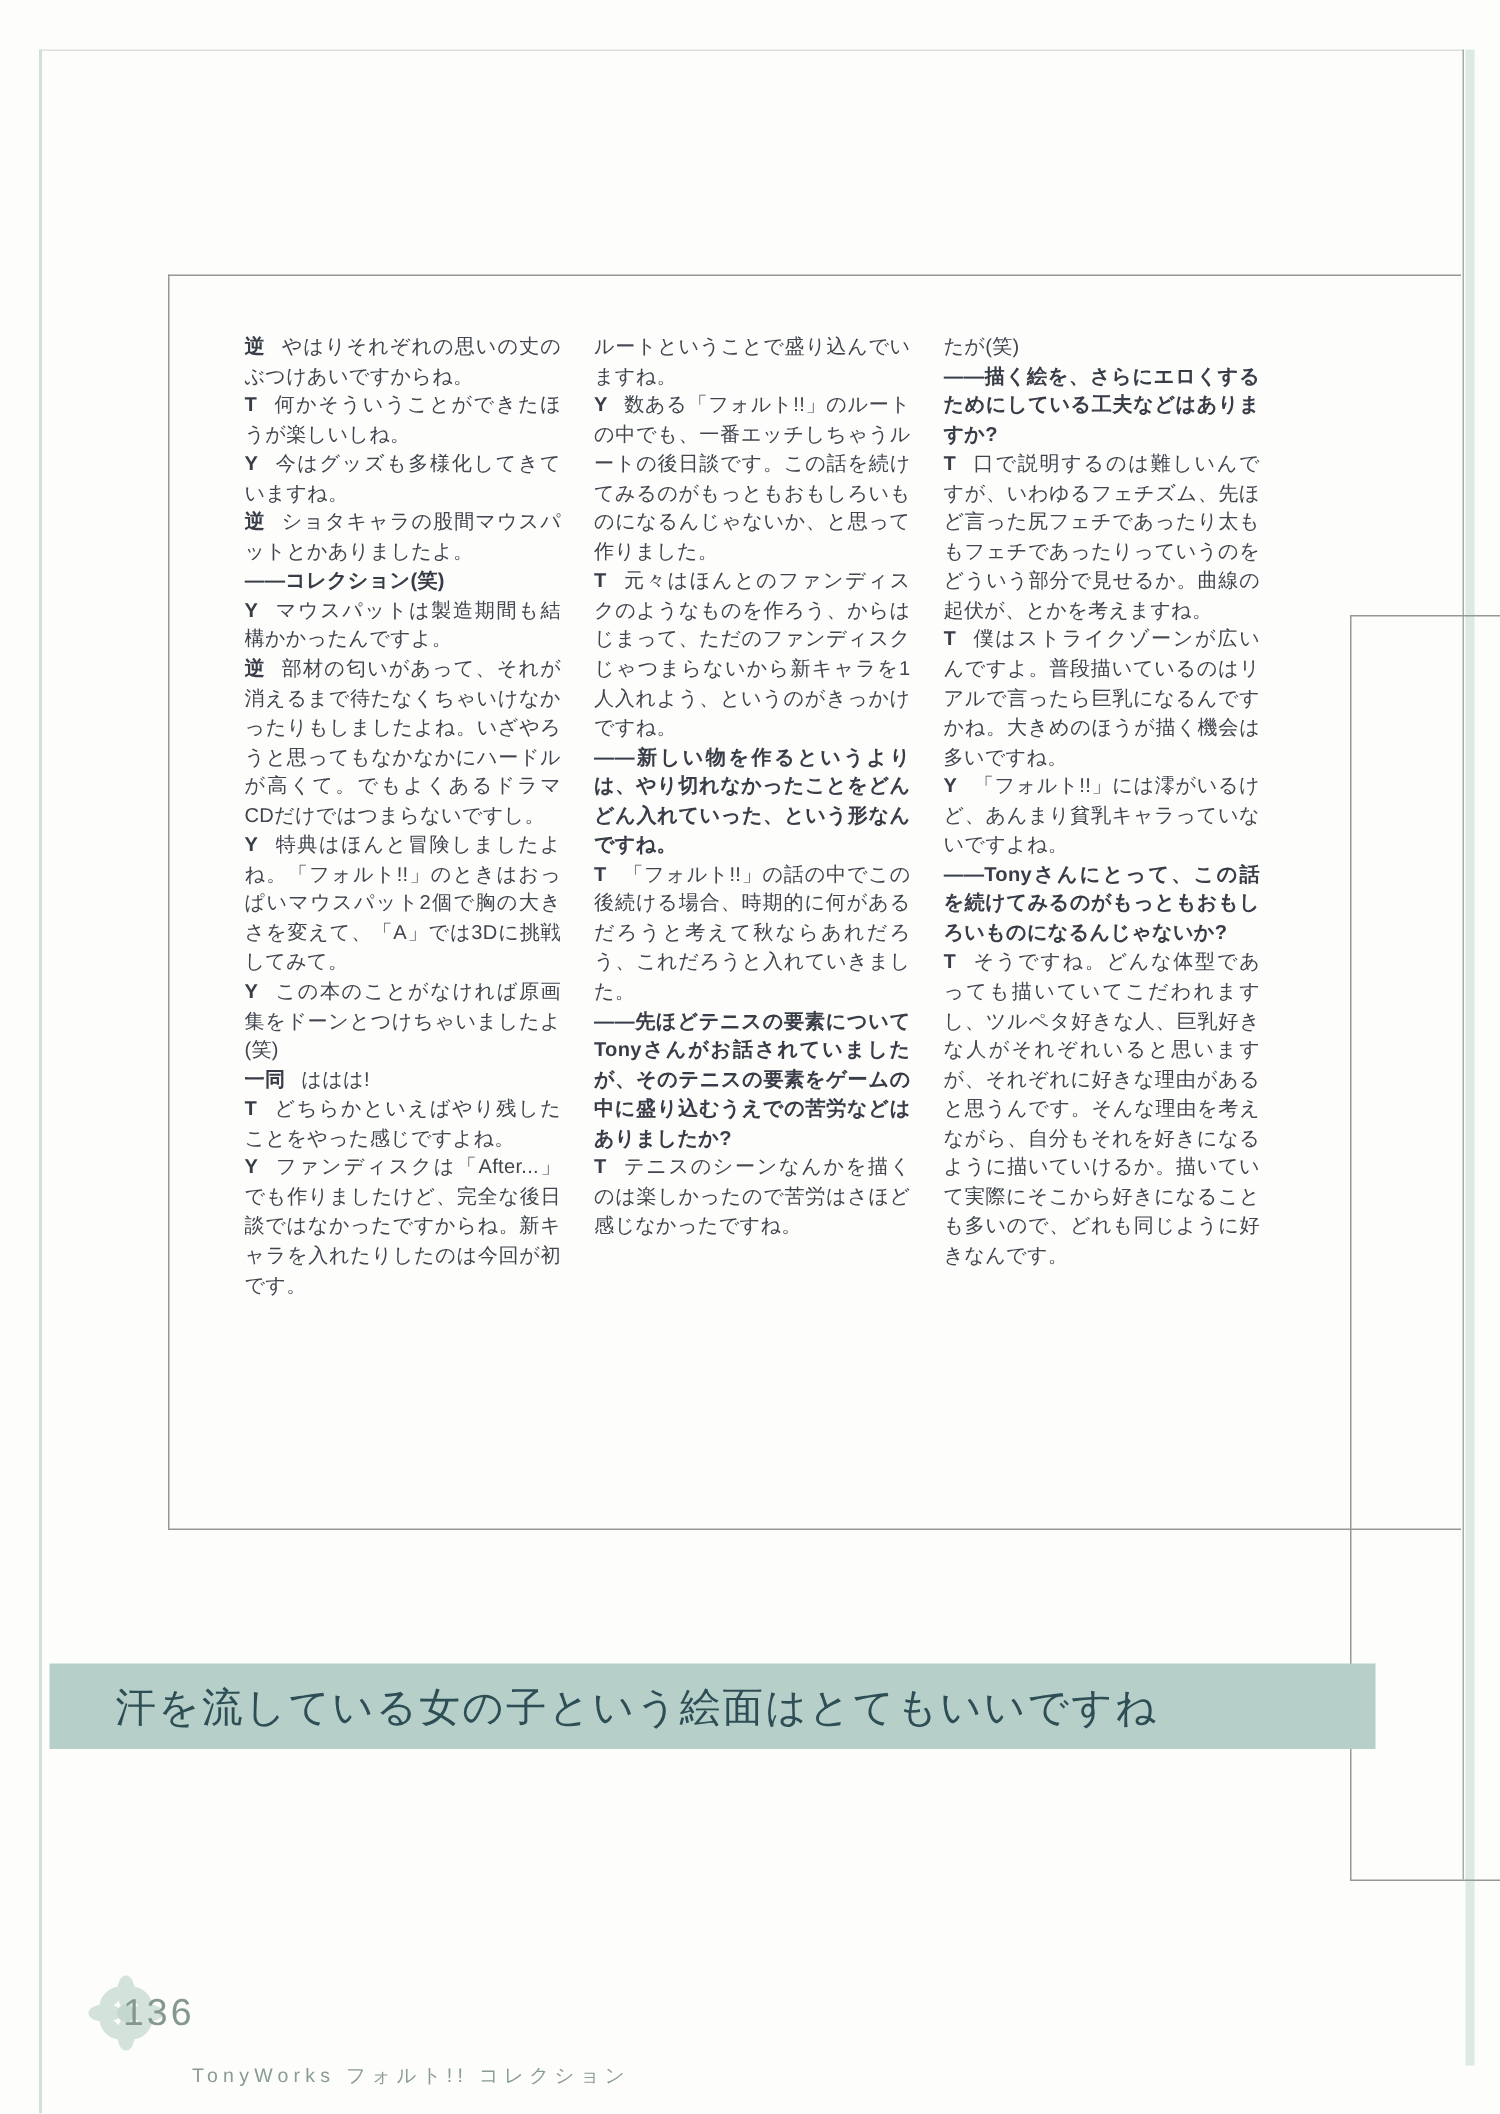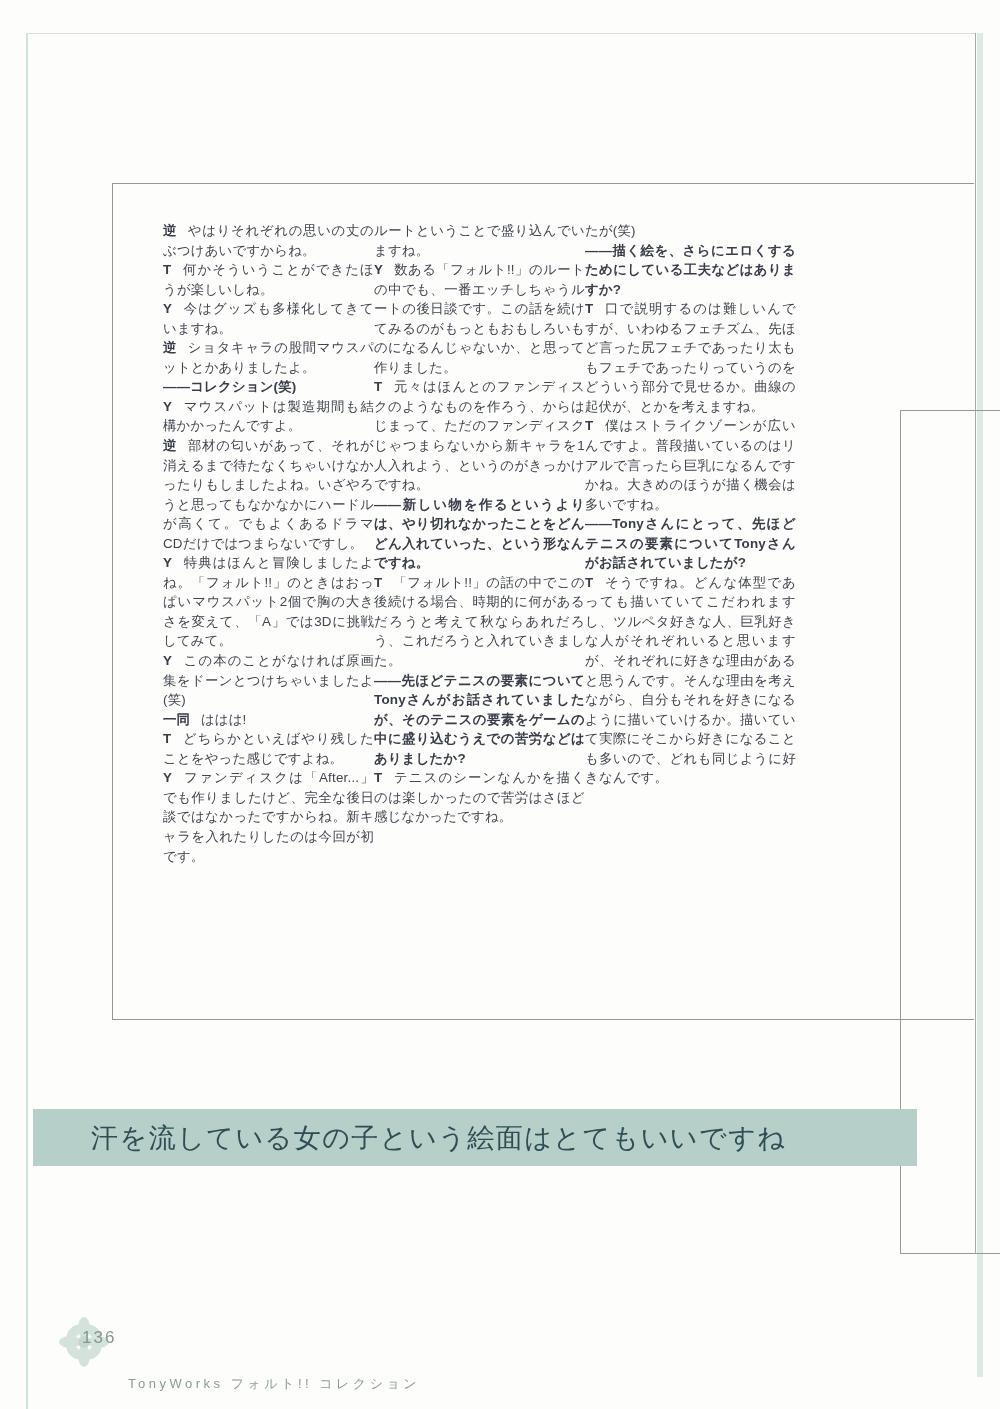--- a/index.html
+++ b/index.html
@@ -19,44 +19,44 @@
   .interview-panel{
     position:absolute;left:112px;top:183px;width:861px;height:835px;
     border:1px solid #979797;border-right:none;background:transparent;
   }
   .side-panel{
     position:absolute;left:900px;top:410px;width:100px;height:842px;
     border:1px solid #979797;border-right:none;background:transparent;
   }
   
   .columns{
-    position:absolute;left:163px;top:221px;display:flex;
+    position:absolute;left:163px;top:221px;display:flex;gap:22px;
   }
   .col{
     width:211px;height:706px;overflow:hidden;
     font-size:13.4px;line-height:19.55px;letter-spacing:0.2px;
     text-align:justify;
   }
   .para{margin:0;}
   .para.q{font-weight:700;color:#383d47;}
   .spk{font-weight:700;margin-right:0.8em;color:#383d47;}
   
   .quote-banner{
     position:absolute;left:33px;top:1109px;width:884px;height:57px;
     background:#b6cfc8;display:flex;align-items:center;
-    padding-left:58px;box-sizing:border-box;
+    padding-left:44px;box-sizing:border-box;
   }
   .quote-banner span{
     font-size:27px;color:#2e4e56;letter-spacing:1.5px;font-weight:500;
   }
   
   .flower{position:absolute;left:56px;top:1316px;}
   .page-number{
     position:absolute;left:82px;top:1328px;
-    font-size:17px;color:#84988f;letter-spacing:2px;
+    font-size:25px;color:#84988f;letter-spacing:2px;
   }
   .footer-title{
     position:absolute;left:128px;top:1335px;
     font-size:13px;color:#8a9b94;letter-spacing:3.5px;margin-top:40px;
   }
 </style>
 </head>
 <body>
 
 <div class="left-line"></div>
@@ -89,21 +89,22 @@
       <p class="para q">――新しい物を作るというよりは、やり切れなかったことをどんどん入れていった、という形なんですね。</p>
       <p class="para"><span class="spk">T</span>「フォルト!!」の話の中でこの後続ける場合、時期的に何があるだろうと考えて秋ならあれだろう、これだろうと入れていきました。</p>
       <p class="para q">――先ほどテニスの要素についてTonyさんがお話されていましたが、そのテニスの要素をゲームの中に盛り込むうえでの苦労などはありましたか?</p>
       <p class="para"><span class="spk">T</span>テニスのシーンなんかを描くのは楽しかったので苦労はさほど感じなかったですね。</p>
     </div>
   <div class="col">
       <p class="para">たが(笑)</p>
       <p class="para q">――描く絵を、さらにエロくするためにしている工夫などはありますか?</p>
       <p class="para"><span class="spk">T</span>口で説明するのは難しいんですが、いわゆるフェチズム、先ほど言った尻フェチであったり太ももフェチであったりっていうのをどういう部分で見せるか。曲線の起伏が、とかを考えますね。</p>
       <p class="para"><span class="spk">T</span>僕はストライクゾーンが広いんですよ。普段描いているのはリアルで言ったら巨乳になるんですかね。大きめのほうが描く機会は多いですね。</p>
-      <p class="para q">――Tonyさんにとって、先ほどテニスの要素についてTonyさんがお話されていましたが?</p>
+      <p class="para"><span class="spk">Y</span>「フォルト!!」には澪がいるけど、あんまり貧乳キャラっていないですよね。</p>
+      <p class="para q">――Tonyさんにとって、この話を続けてみるのがもっともおもしろいものになるんじゃないか?</p>
       <p class="para"><span class="spk">T</span>そうですね。どんな体型であっても描いていてこだわれますし、ツルペタ好きな人、巨乳好きな人がそれぞれいると思いますが、それぞれに好きな理由があると思うんです。そんな理由を考えながら、自分もそれを好きになるように描いていけるか。描いていて実際にそこから好きになることも多いので、どれも同じように好きなんです。</p>
     </div>
 </div>
 
 <div class="quote-banner">
   <span>汗を流している女の子という絵面はとてもいいですね</span>
 </div>
 
 <div class="flower">
   <svg width="56" height="54" viewBox="0 0 56 54">

